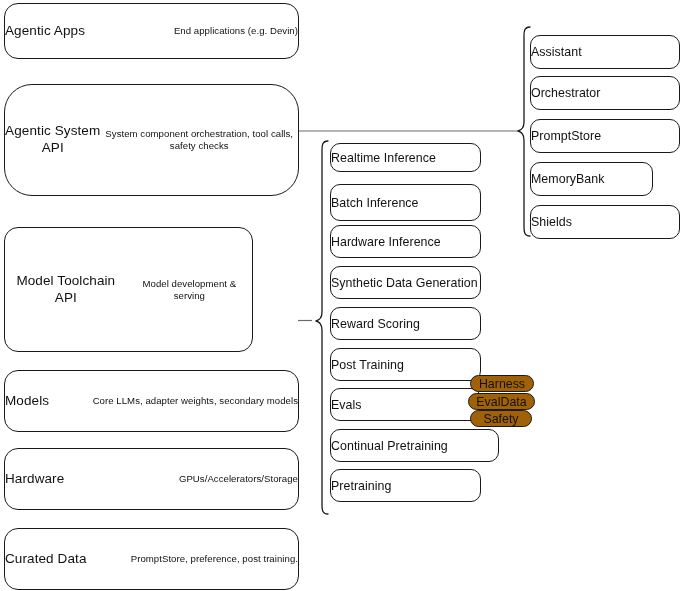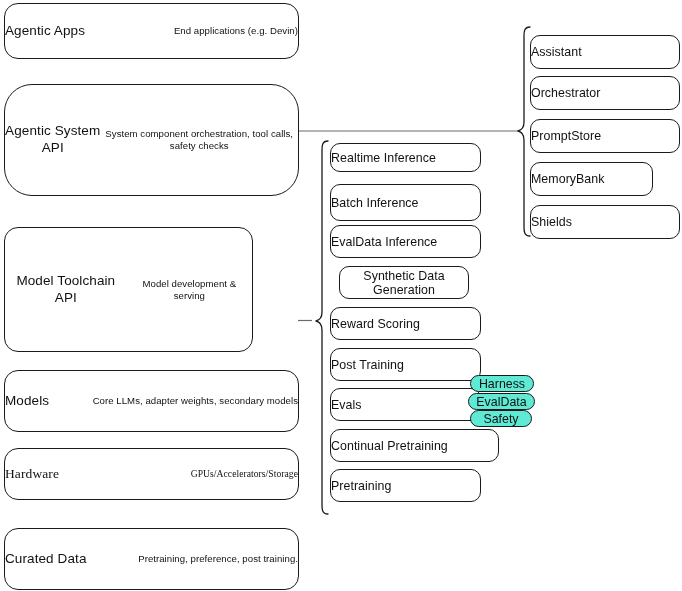--- a/index.html
+++ b/index.html
@@ -48,21 +48,21 @@
   }
   .mid-label, .right-label {
     font-size: 12.4px;
     color: #111111;
     letter-spacing: 0.05px;
   }
   .pill {
     position: absolute;
     box-sizing: border-box;
     border: 1.3px solid #1a1a1a;
-    background: #5eead4;
+    background: #a16207;
     border-radius: 999px;
     display: flex;
     align-items: center;
     justify-content: center;
   }
   .pill-label {
     font-size: 12.4px;
     color: #111111;
   }
   .connector {
@@ -92,28 +92,28 @@
   <div class="node layer-box" style="left:4px; top:227px; width:249px; height:125px;">
     <div class="layer-title">Model Toolchain API</div>
     <div class="layer-sub">Model development &amp; serving</div>
   </div>
 
   <div class="node layer-box" style="left:4px; top:370px; width:295px; height:62px;">
     <div class="layer-title">Models</div>
     <div class="layer-sub">Core LLMs, adapter weights, secondary models</div>
   </div>
 
-  <div class="node layer-box" style="left:4px; top:448px; width:295px; height:52px;font-family:Liberation Serif, serif;">
+  <div class="node layer-box" style="left:4px; top:448px; width:295px; height:62px;">
     <div class="layer-title">Hardware</div>
     <div class="layer-sub">GPUs/Accelerators/Storage</div>
   </div>
 
   <div class="node layer-box" style="left:4px; top:528px; width:295px; height:62px;">
     <div class="layer-title">Curated Data</div>
-    <div class="layer-sub">Pretraining, preference, post training.</div>
+    <div class="layer-sub">PromptStore, preference, post training.</div>
   </div>
 
   <div class="connector" style="left:299px; top:120px; width:225px; height:24px;">
     <svg width="225" height="24" viewBox="0 0 225 24">
       <path d="M0,11 L219,11" stroke="#6b6b6b" stroke-width="1.2" fill="none"></path>
     </svg>
   </div>
 
   <div class="connector" style="left:512px; top:26px; width:26px; height:212px;">
     <svg width="26" height="212" viewBox="0 0 26 212">
@@ -149,23 +149,23 @@
     </svg>
   </div>
 
   <div class="node mid-box" style="left:330px; top:143px; width:151px; height:29px;">
     <div class="mid-label">Realtime Inference</div>
   </div>
   <div class="node mid-box" style="left:330px; top:184px; width:151px; height:37px;">
     <div class="mid-label">Batch Inference</div>
   </div>
   <div class="node mid-box" style="left:330px; top:225px; width:151px; height:33px;">
-    <div class="mid-label">EvalData Inference</div>
+    <div class="mid-label">Hardware Inference</div>
   </div>
-  <div class="node mid-box" style="left:330px; top:266px; width:130px; height:33px;margin-left:9px;">
+  <div class="node mid-box" style="left:330px; top:266px; width:151px; height:33px;">
     <div class="mid-label">Synthetic Data Generation</div>
   </div>
   <div class="node mid-box" style="left:330px; top:307px; width:151px; height:33px;">
     <div class="mid-label">Reward Scoring</div>
   </div>
   <div class="node mid-box" style="left:330px; top:348px; width:151px; height:33px;">
     <div class="mid-label">Post Training</div>
   </div>
   <div class="node mid-box" style="left:330px; top:388px; width:151px; height:33px;">
     <div class="mid-label">Evals</div>

